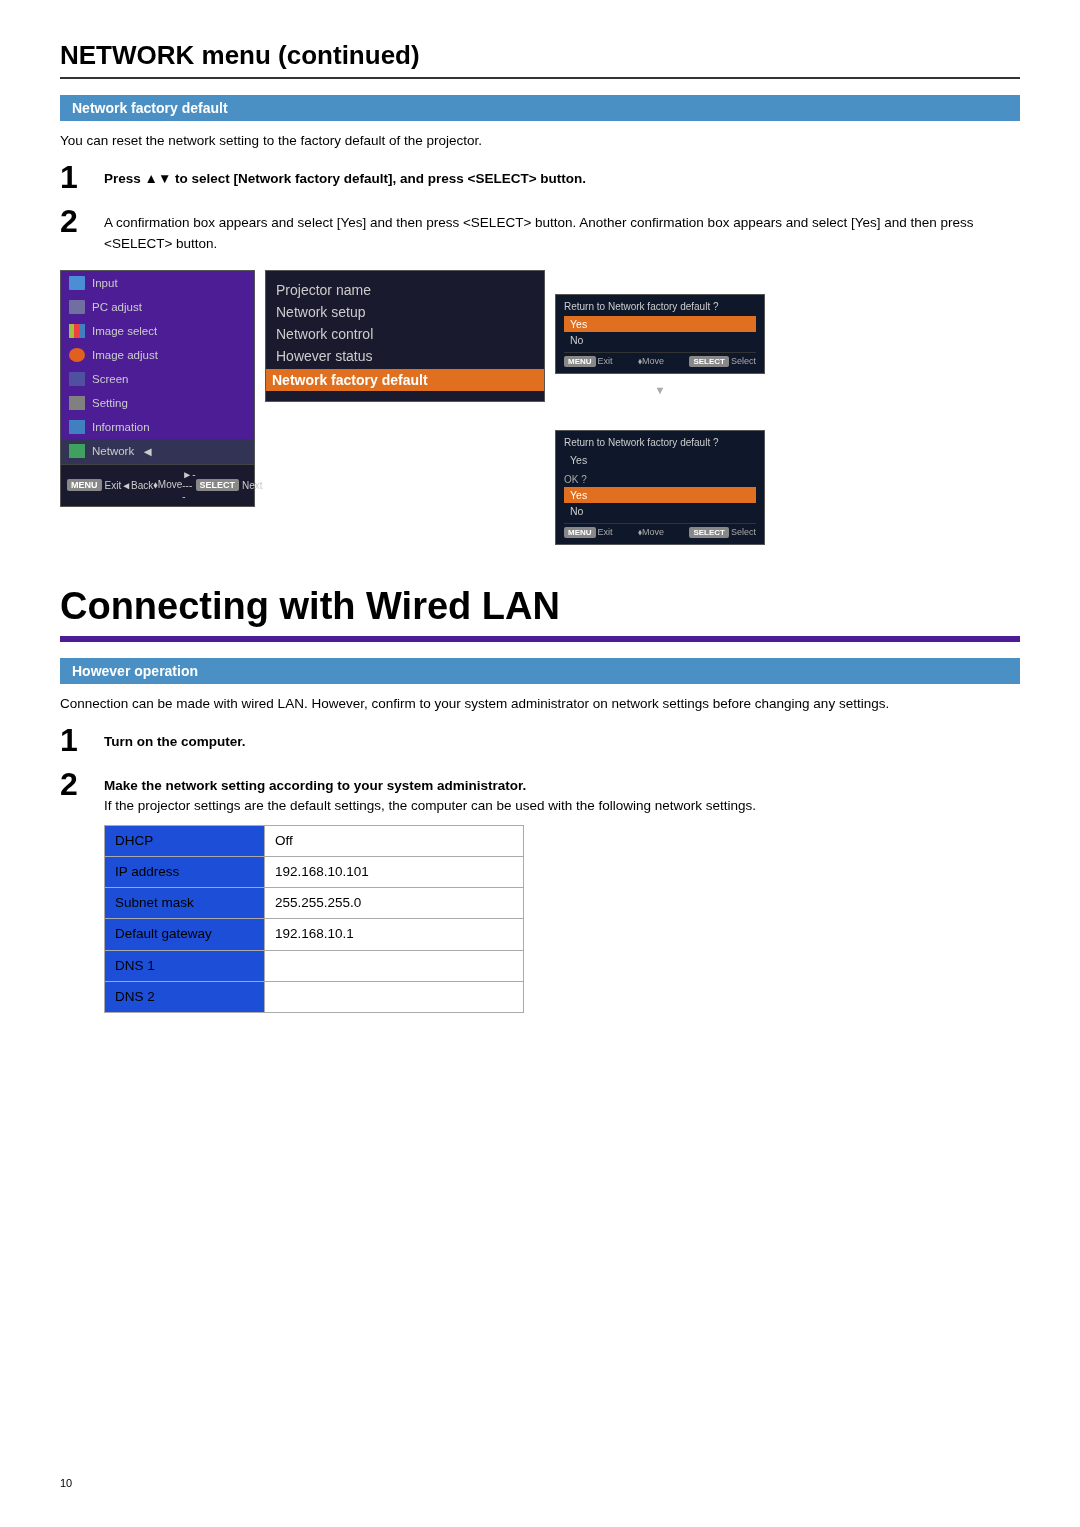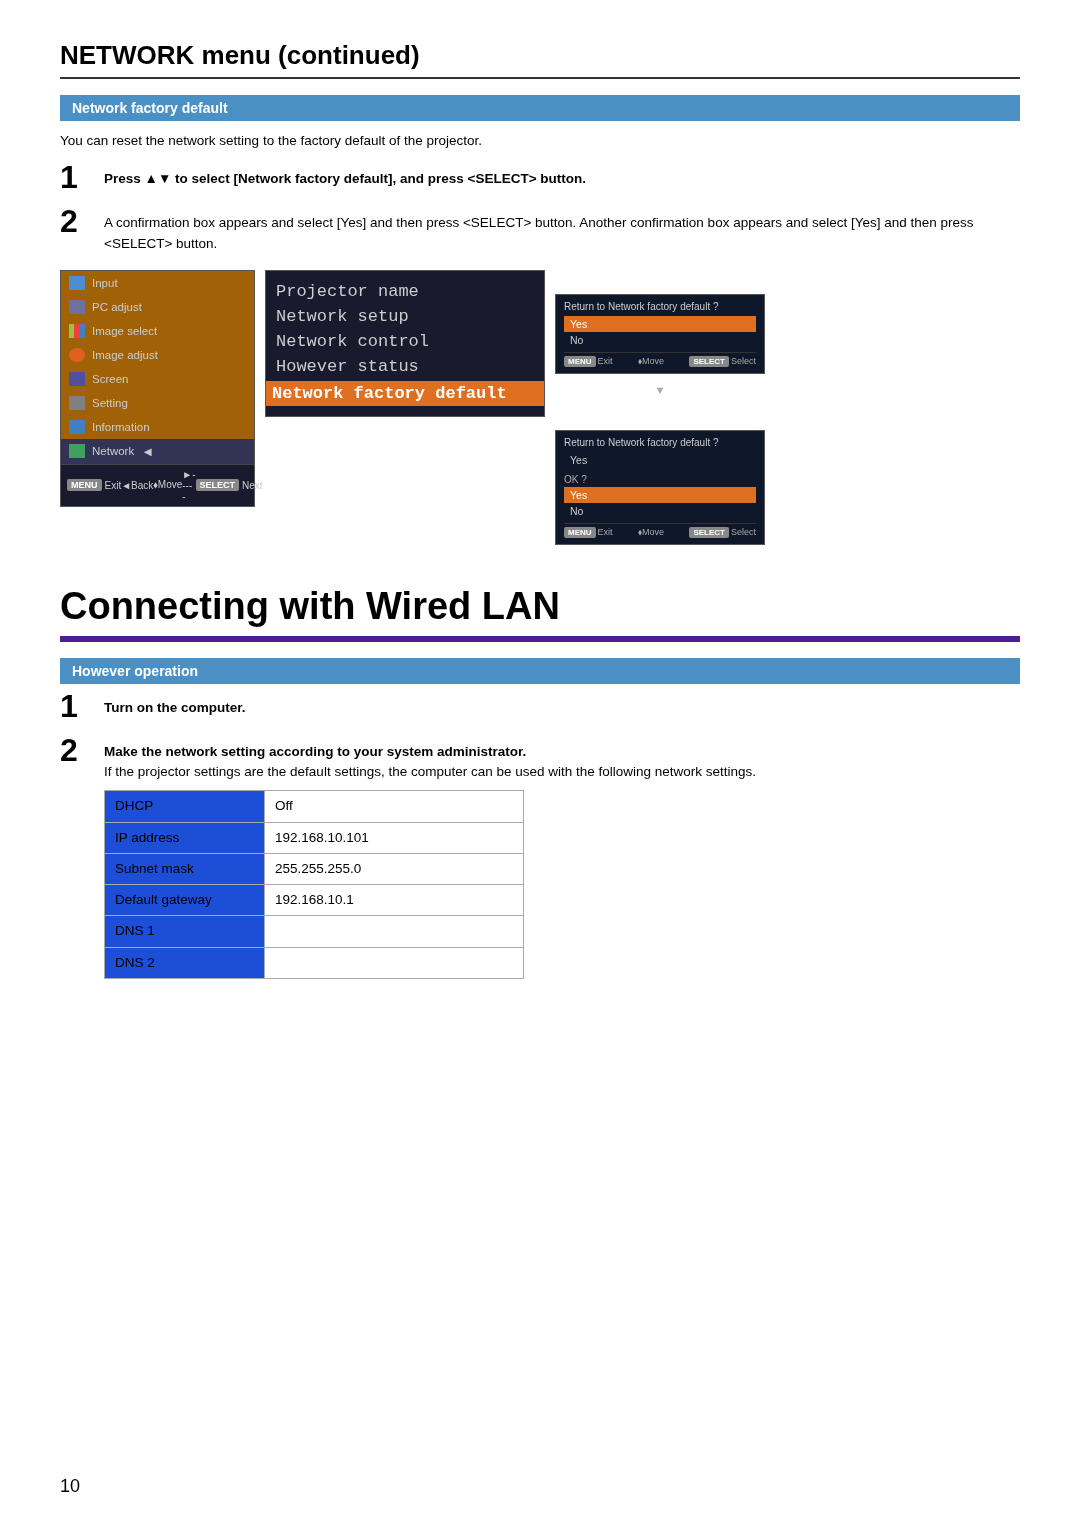--- a/index.html
+++ b/index.html
@@ -9,23 +9,23 @@
       background: #ffffff;
       color: #000000;
       width: 1080px;
       min-height: 1527px;
       padding: 40px 60px 60px 60px;
     }
 
     
     .page-number {
       position: absolute;
-      bottom: 30px;
+      bottom: 38px;
       left: 60px;
-      font-size: 18px;
+      font-size: 11px;
     }
 
     
     .section-title {
       font-size: 26px;
       font-weight: bold;
       margin-bottom: 6px;
       padding-bottom: 6px;
       border-bottom: 2px solid #333;
     }
@@ -77,21 +77,21 @@
     
     .menu-screenshot {
       display: flex;
       gap: 10px;
       margin: 10px 0 20px 0;
       align-items: flex-start;
     }
 
     
     .menu-panel {
-      background: #a16207;
+      background: #4c1d95;
       color: #cccccc;
       width: 195px;
       font-size: 11.5px;
       border: 1px solid #555;
     }
 
     .menu-item {
       display: flex;
       align-items: center;
       padding: 5px 8px;
@@ -143,22 +143,21 @@
       color: #cccccc;
       width: 280px;
       font-size: 11.5px;
       border: 1px solid #555;
       padding: 8px 10px;
     }
 
     .option-item {
       padding: 3px 0;
       color: #cccccc;
-      font-size: 17px;
-      font-family: Liberation Mono, monospace;
+      font-size: 14px;
     }
 
     .option-item.highlighted {
       background: #e07020;
       color: #fff;
       padding: 3px 6px;
       margin: 2px -10px;
       font-weight: bold;
     }
 
@@ -381,20 +380,21 @@
 </div>
 
 <div class="wired-lan-section">
 
   <h1 class="wired-lan-title">Connecting with Wired LAN</h1>
 
   <div class="subsection-header">
     <span>However operation</span>
   </div>
 
+  <p class="description-text">Connection can be made with wired LAN. However, confirm to your system administrator on network settings before changing any settings.</p>
 
   <div class="step">
     <div class="step-number">1</div>
     <div class="step-content">
       <strong>Turn on the computer.</strong>
     </div>
   </div>
 
   <div class="step">
     <div class="step-number">2</div>

